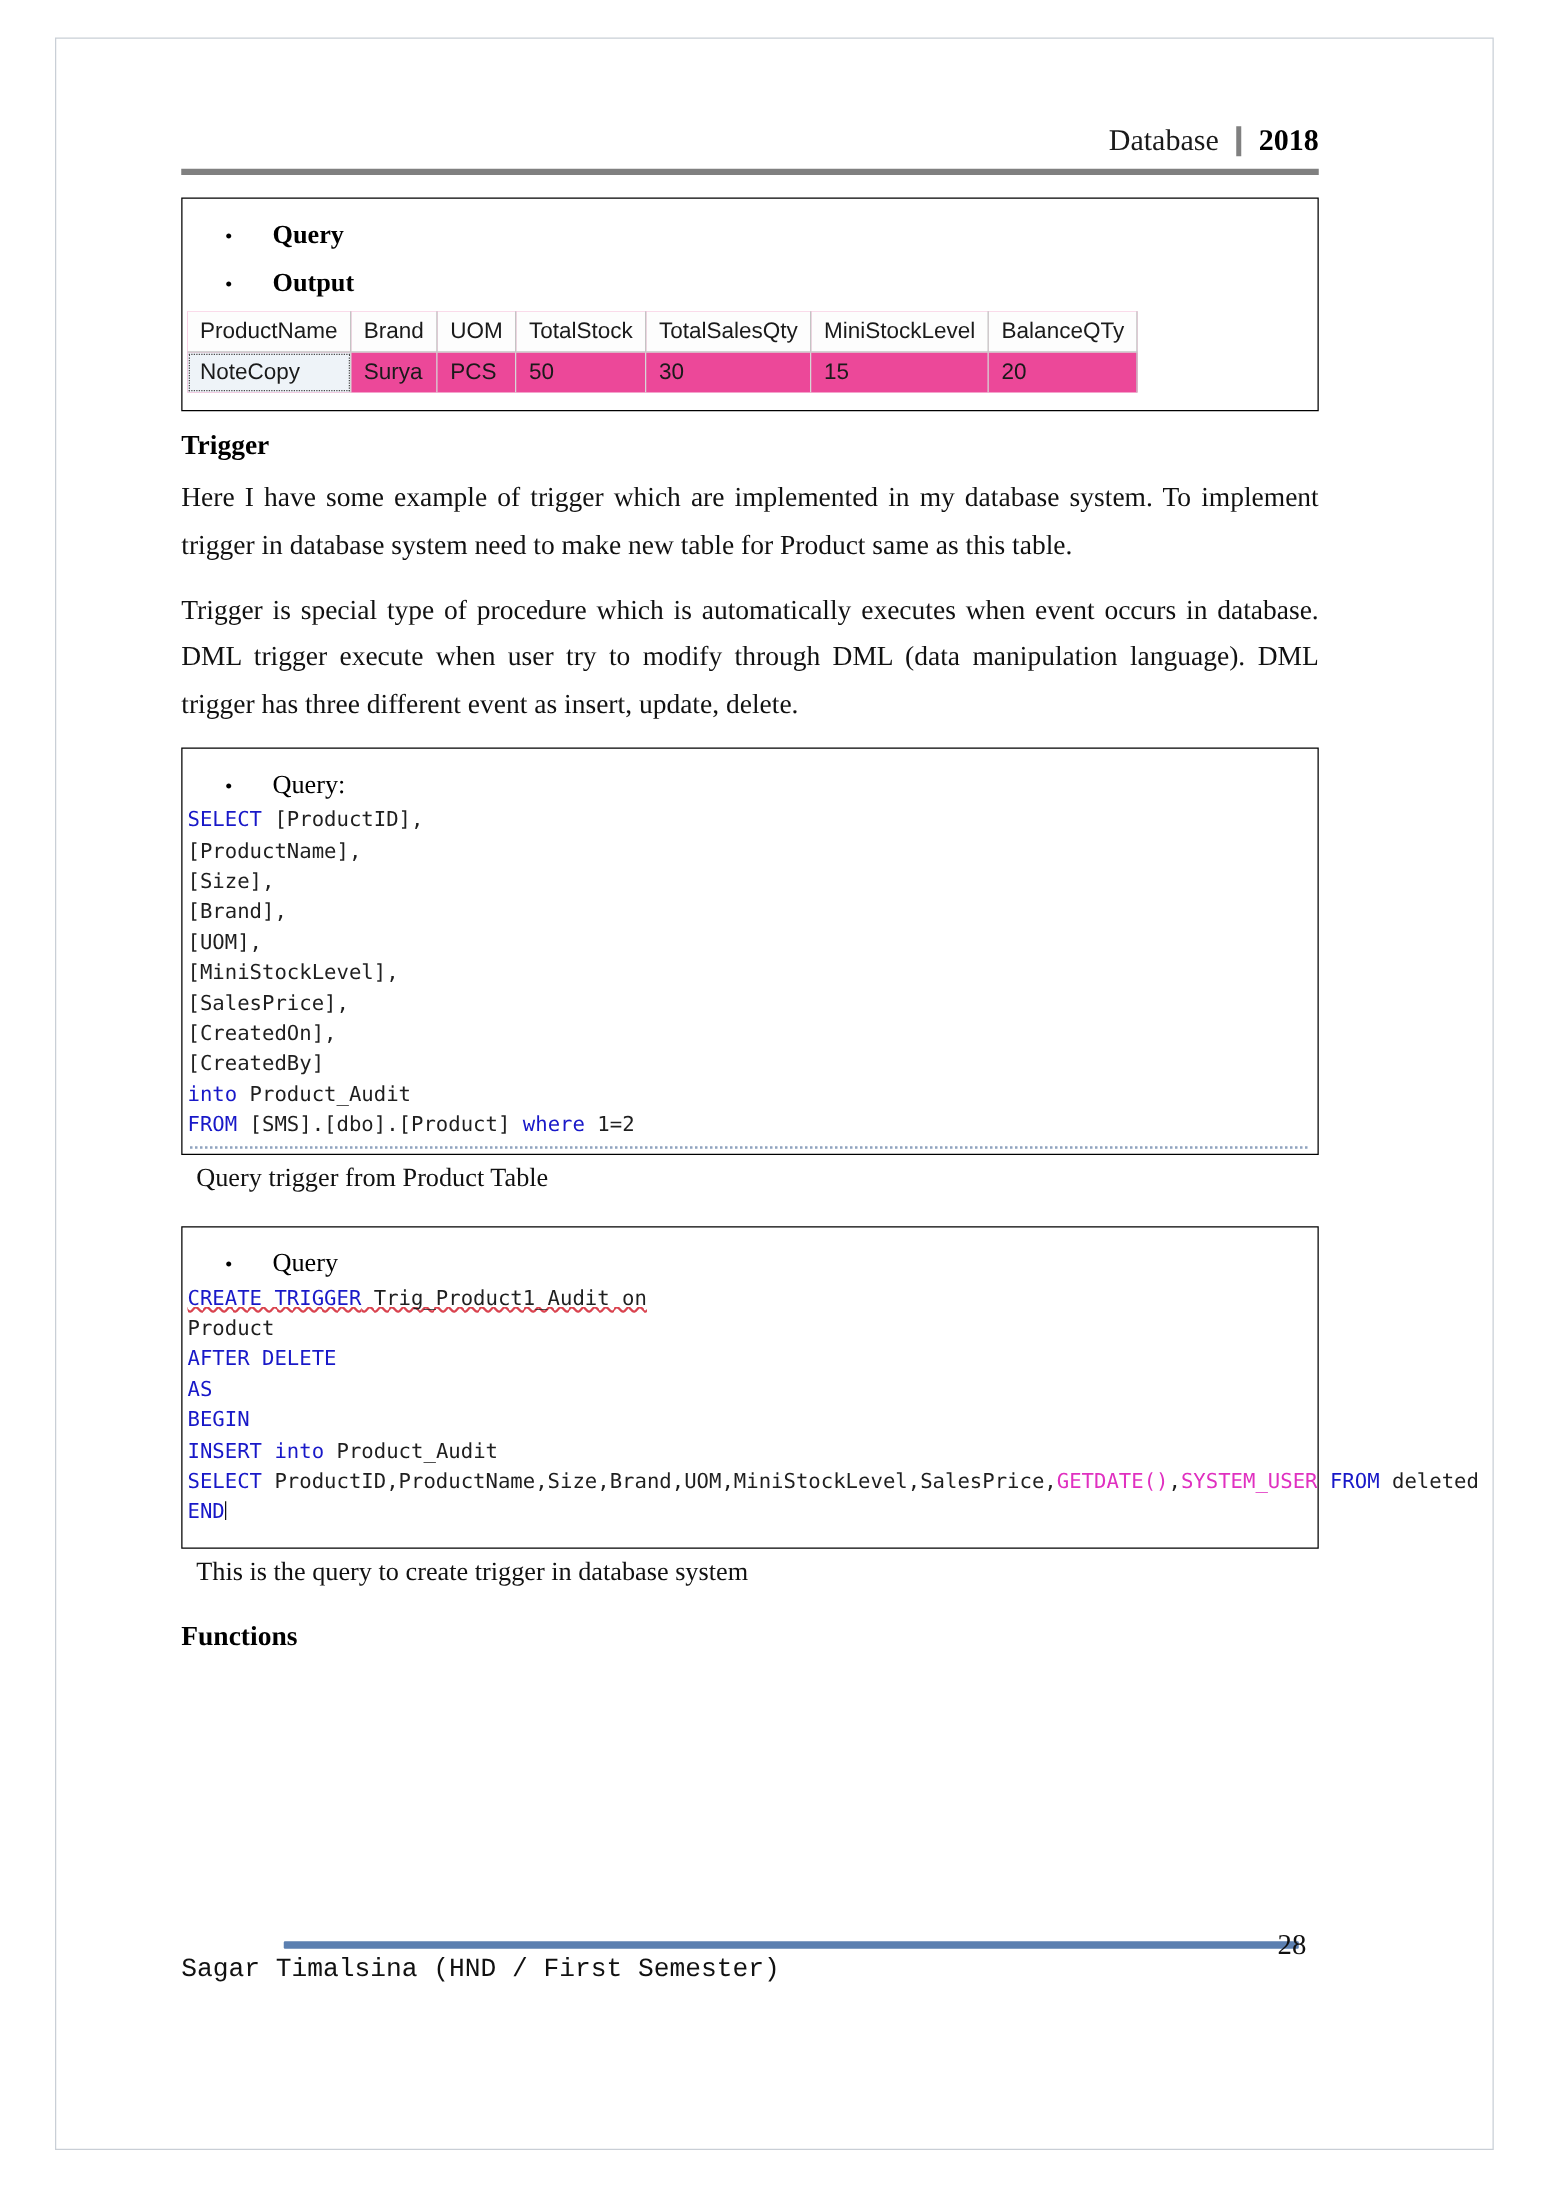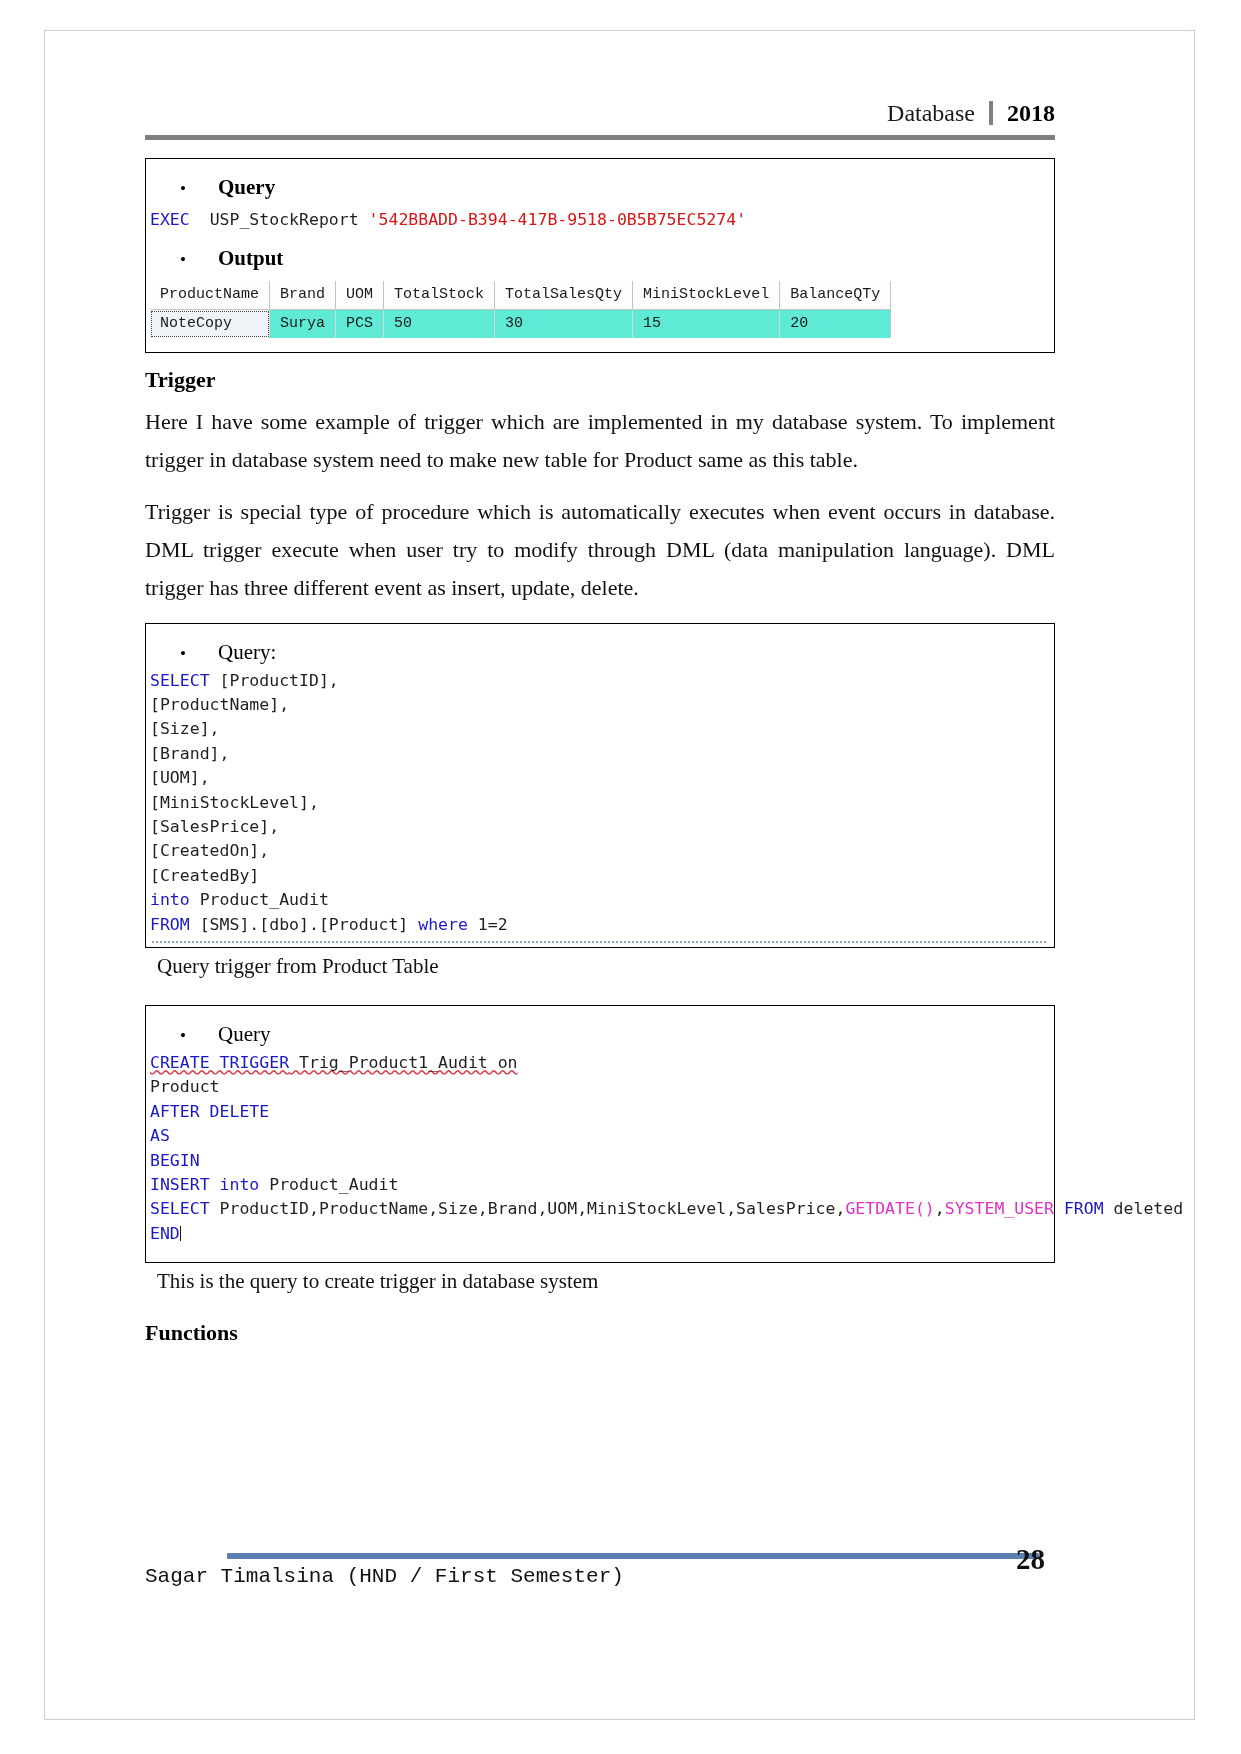--- a/index.html
+++ b/index.html
@@ -126,24 +126,24 @@
     width: 1px;
     height: 15px;
     background: #111;
     vertical-align: -2px;
   }
 
   
   .result-grid {
     border-collapse: collapse;
     margin: 10px 0 2px 4px;
-    font-family: Liberation Mono, monospace;
-    font-size: 15px;
+    font-family: Liberation Sans, sans-serif;
+    font-size: 18px;
     color: #1a1a1a;
-    background: #5eead4;
+    background: #ec4899;
   }
   .result-grid th {
     font-weight: normal;
     text-align: left;
     padding: 5px 10px 6px 10px;
     border-right: 1px solid #c4c4c4;
     border-bottom: 1px solid #c4c4c4;
     background: #fdfdfd;
     white-space: nowrap;
   }
@@ -207,23 +207,22 @@
   .footer-name {
     font-family: Liberation Mono, monospace;
     font-size: 21px;
     color: #111;
   }
   .page-num {
     position: absolute;
     right: 10px;
     top: -22px;
     font-family: "Liberation Serif", serif;
-    font-size: 29px;
+    font-size: 23px;
     color: #111;
-    font-weight: bold;
   }
 </style>
 </head>
 <body>
 
 <div class="page-frame">
 
   <div class="page-inner">
 
     <div>
@@ -235,21 +234,20 @@
       <div class="hdr-rule"></div>
     </div>
 
     <div class="code-box" style="margin-top:18px;">
 
       <div class="bullet-line">
         <span class="bullet-dot">•</span>
         <span class="bullet-text-bold">Query</span>
       </div>
 
-      <div class="sql" style="padding-left:4px;margin:8px 0 4px 0;"><span class="kw">EXEC</span><span class="plain">  </span><span class="plain">USP_StockReport</span><span class="plain"> </span><span class="str">'542BBADD-B394-417B-9518-0B5B75EC5274'</span></div>
 
       <div class="bullet-line" style="margin-top:14px;">
         <span class="bullet-dot">•</span>
         <span class="bullet-text-bold">Output</span>
       </div>
 
       <table class="result-grid">
         <thead>
           <tr id="grid-head-row">
               <th>ProductName</th>

